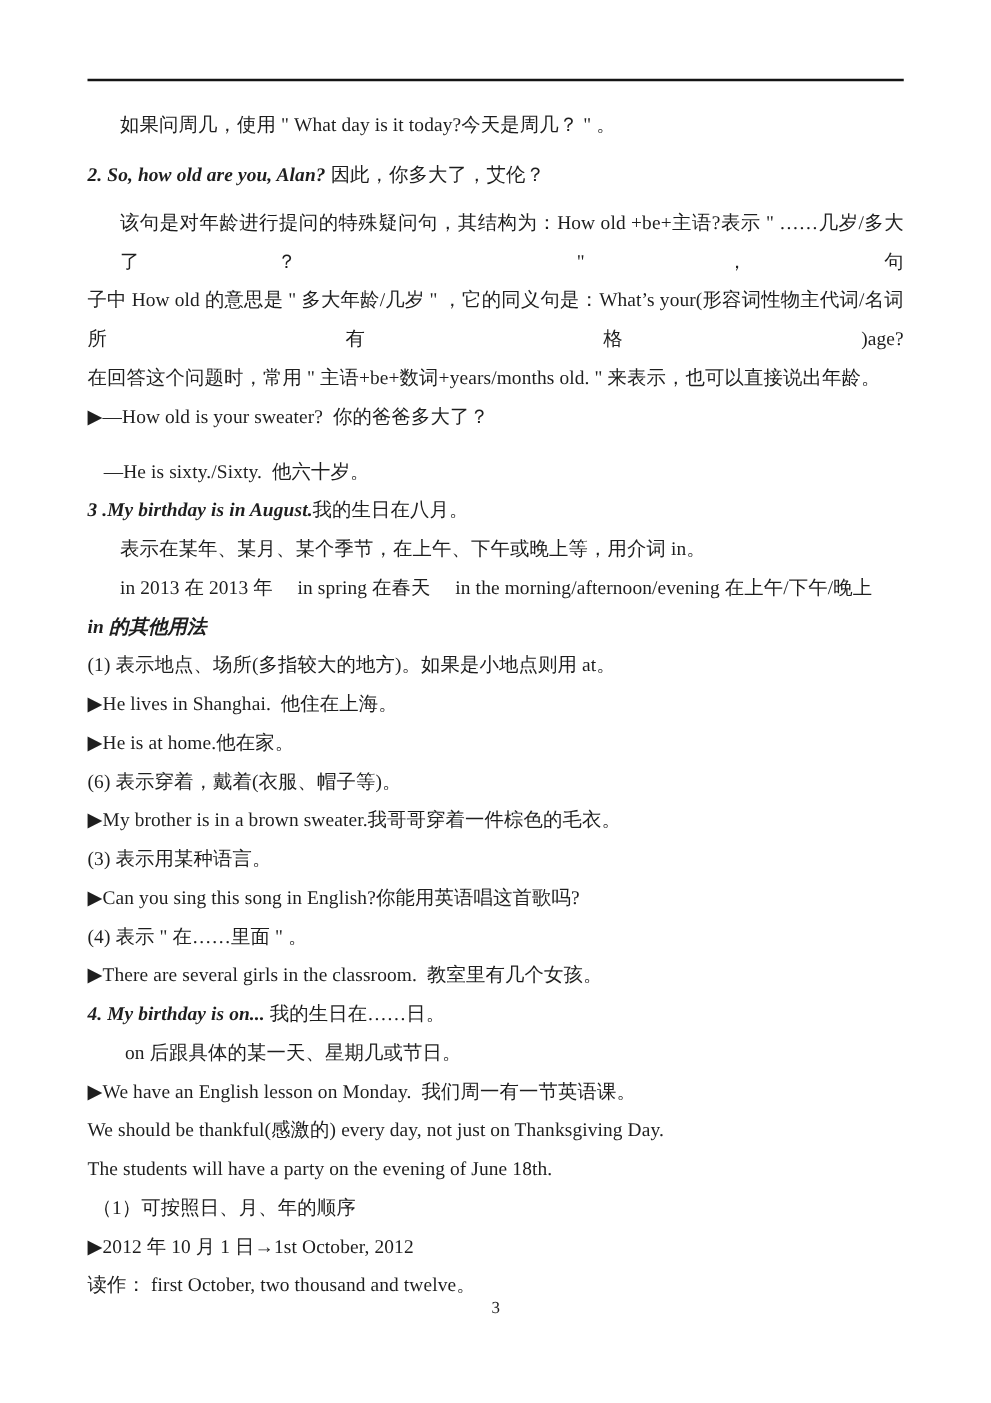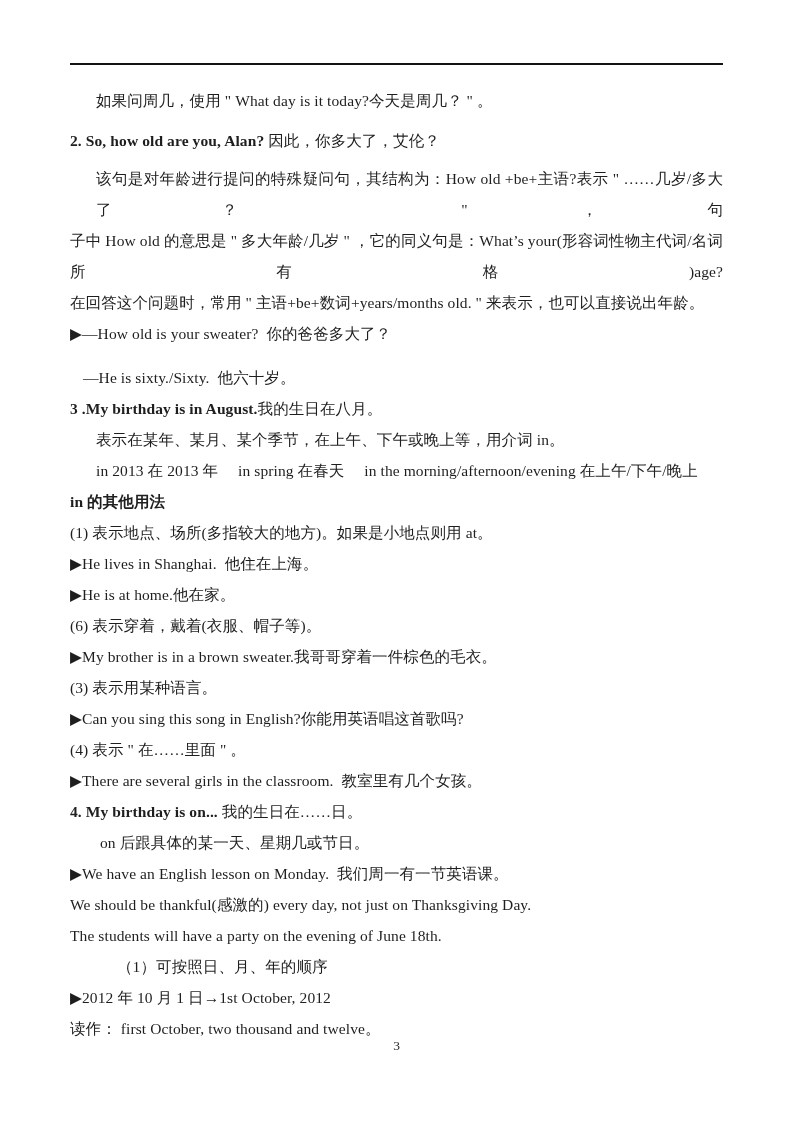--- a/index.html
+++ b/index.html
@@ -18,21 +18,21 @@
     font-size:15.5px;
   }
   .line{
     min-height:31px;line-height:31px;
     white-space:pre-wrap;
     letter-spacing:0.1px;
   }
   .line.justify{white-space:normal;text-align:justify;text-align-last:justify;}
   .line:nth-child(1){margin-bottom:9px;}
   .line:nth-child(2){margin-bottom:7px;}
-  .bold{font-weight:bold;}
+  .bold{font-weight:bold;font-style:italic;}
   .page-number{
     position:absolute;left:0;top:1036px;width:100%;
     text-align:center;font-size:13.5px;line-height:20px;color:#1e1e1e;
   }
 </style>
 </head>
 <body>
 
 <div class="page">
   <div class="header-rule"></div>
@@ -55,18 +55,18 @@
       <div class="line"><span>▶My brother is in a brown sweater.我哥哥穿着一件棕色的毛衣。</span></div>
       <div class="line"><span>(3) 表示用某种语言。</span></div>
       <div class="line"><span>▶Can you sing this song in English?你能用英语唱这首歌吗?</span></div>
       <div class="line"><span>(4) 表示 " 在……里面 " 。</span></div>
       <div class="line"><span>▶There are several girls in the classroom.  教室里有几个女孩。</span></div>
       <div class="line"><span class="bold">4. My birthday is on... </span><span>我的生日在……日。</span></div>
       <div class="line" style="padding-left: 30px;"><span>on 后跟具体的某一天、星期几或节日。</span></div>
       <div class="line"><span>▶We have an English lesson on Monday.  我们周一有一节英语课。</span></div>
       <div class="line"><span>We should be thankful(感激的) every day, not just on Thanksgiving Day.</span></div>
       <div class="line"><span>The students will have a party on the evening of June 18th.</span></div>
-      <div class="line" style="padding-left: 4px; margin-left: 43px;"><span>（1）可按照日、月、年的顺序</span></div>
+      <div class="line" style="padding-left: 4px;"><span>（1）可按照日、月、年的顺序</span></div>
       <div class="line"><span>▶2012 年 10 月 1 日→1st October, 2012</span></div>
       <div class="line"><span>读作： first October, two thousand and twelve。</span></div>
     </div>
   <div class="page-number">3</div>
 </div>
 
 </body></html>

